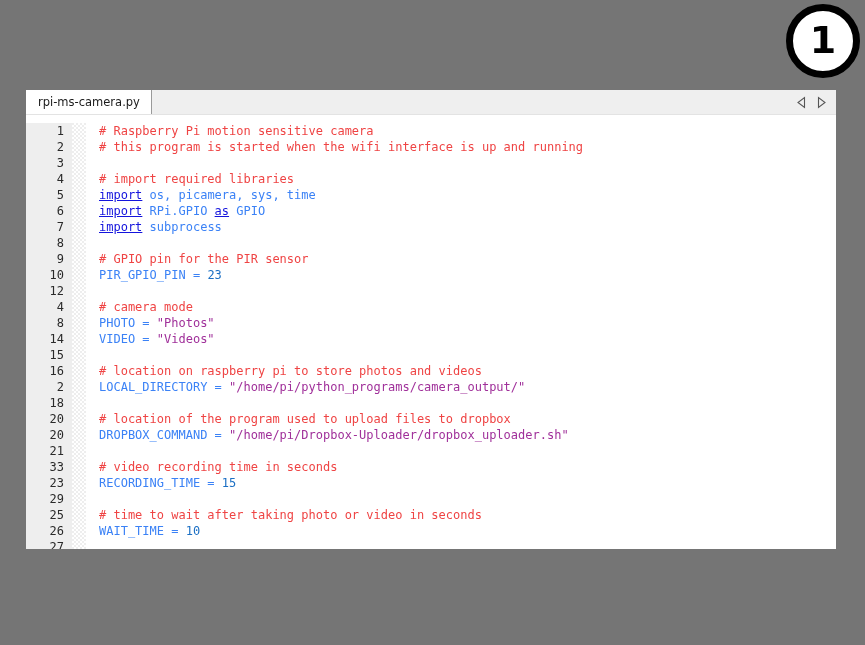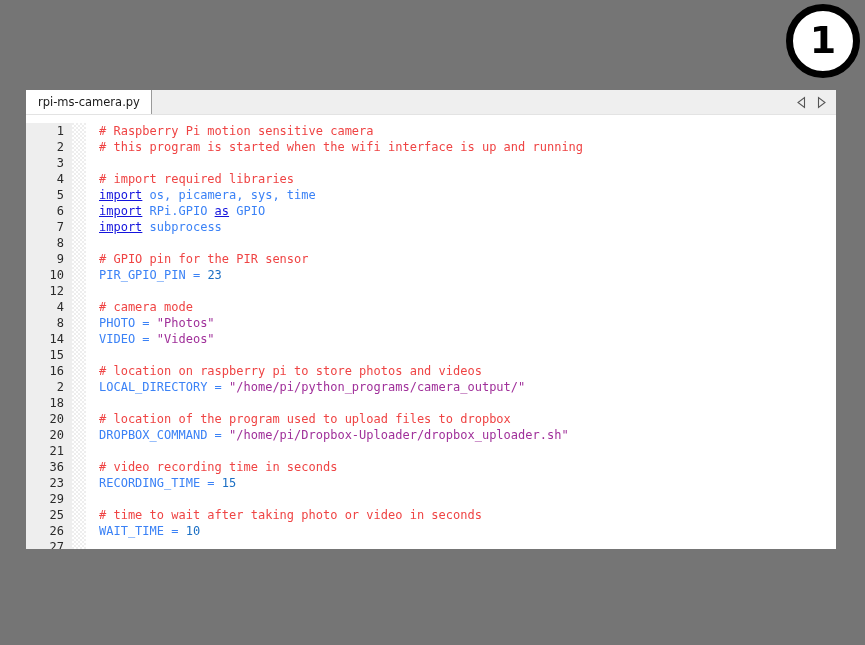--- a/index.html
+++ b/index.html
@@ -180,21 +180,21 @@
         <div class="ln">4</div>
         <div class="ln">8</div>
         <div class="ln">14</div>
         <div class="ln">15</div>
         <div class="ln">16</div>
         <div class="ln">2</div>
         <div class="ln">18</div>
         <div class="ln">20</div>
         <div class="ln">20</div>
         <div class="ln">21</div>
-        <div class="ln">36</div>
+        <div class="ln">33</div>
         <div class="ln">23</div>
         <div class="ln">29</div>
         <div class="ln">25</div>
         <div class="ln">26</div>
         <div class="ln">27</div>
       </div>
     <div id="gutter-strip"></div>
     <div id="code-lines"><div class="cl"><span class="tok-com"># Raspberry Pi motion sensitive camera</span></div><div class="cl"><span class="tok-com"># this program is started when the wifi interface is up and running</span></div><div class="cl">&nbsp;</div><div class="cl"><span class="tok-com"># import required libraries</span></div><div class="cl"><span class="tok-kw">import</span><span class="tok-txt"> os, picamera, sys, time</span></div><div class="cl"><span class="tok-kw">import</span><span class="tok-txt"> RPi.GPIO </span><span class="tok-kw">as</span><span class="tok-txt"> GPIO</span></div><div class="cl"><span class="tok-kw">import</span><span class="tok-txt"> subprocess</span></div><div class="cl">&nbsp;</div><div class="cl"><span class="tok-com"># GPIO pin for the PIR sensor</span></div><div class="cl"><span class="tok-txt">PIR_GPIO_PIN = </span><span class="tok-num">23</span></div><div class="cl">&nbsp;</div><div class="cl"><span class="tok-com"># camera mode</span></div><div class="cl"><span class="tok-txt">PHOTO = </span><span class="tok-str">"Photos"</span></div><div class="cl"><span class="tok-txt">VIDEO = </span><span class="tok-str">"Videos"</span></div><div class="cl">&nbsp;</div><div class="cl"><span class="tok-com"># location on raspberry pi to store photos and videos</span></div><div class="cl"><span class="tok-txt">LOCAL_DIRECTORY = </span><span class="tok-str">"/home/pi/python_programs/camera_output/"</span></div><div class="cl">&nbsp;</div><div class="cl"><span class="tok-com"># location of the program used to upload files to dropbox</span></div><div class="cl"><span class="tok-txt">DROPBOX_COMMAND = </span><span class="tok-str">"/home/pi/Dropbox-Uploader/dropbox_uploader.sh"</span></div><div class="cl">&nbsp;</div><div class="cl"><span class="tok-com"># video recording time in seconds</span></div><div class="cl"><span class="tok-txt">RECORDING_TIME = </span><span class="tok-num">15</span></div><div class="cl">&nbsp;</div><div class="cl"><span class="tok-com"># time to wait after taking photo or video in seconds</span></div><div class="cl"><span class="tok-txt">WAIT_TIME = </span><span class="tok-num">10</span></div><div class="cl">&nbsp;</div></div>
   </div>
 

